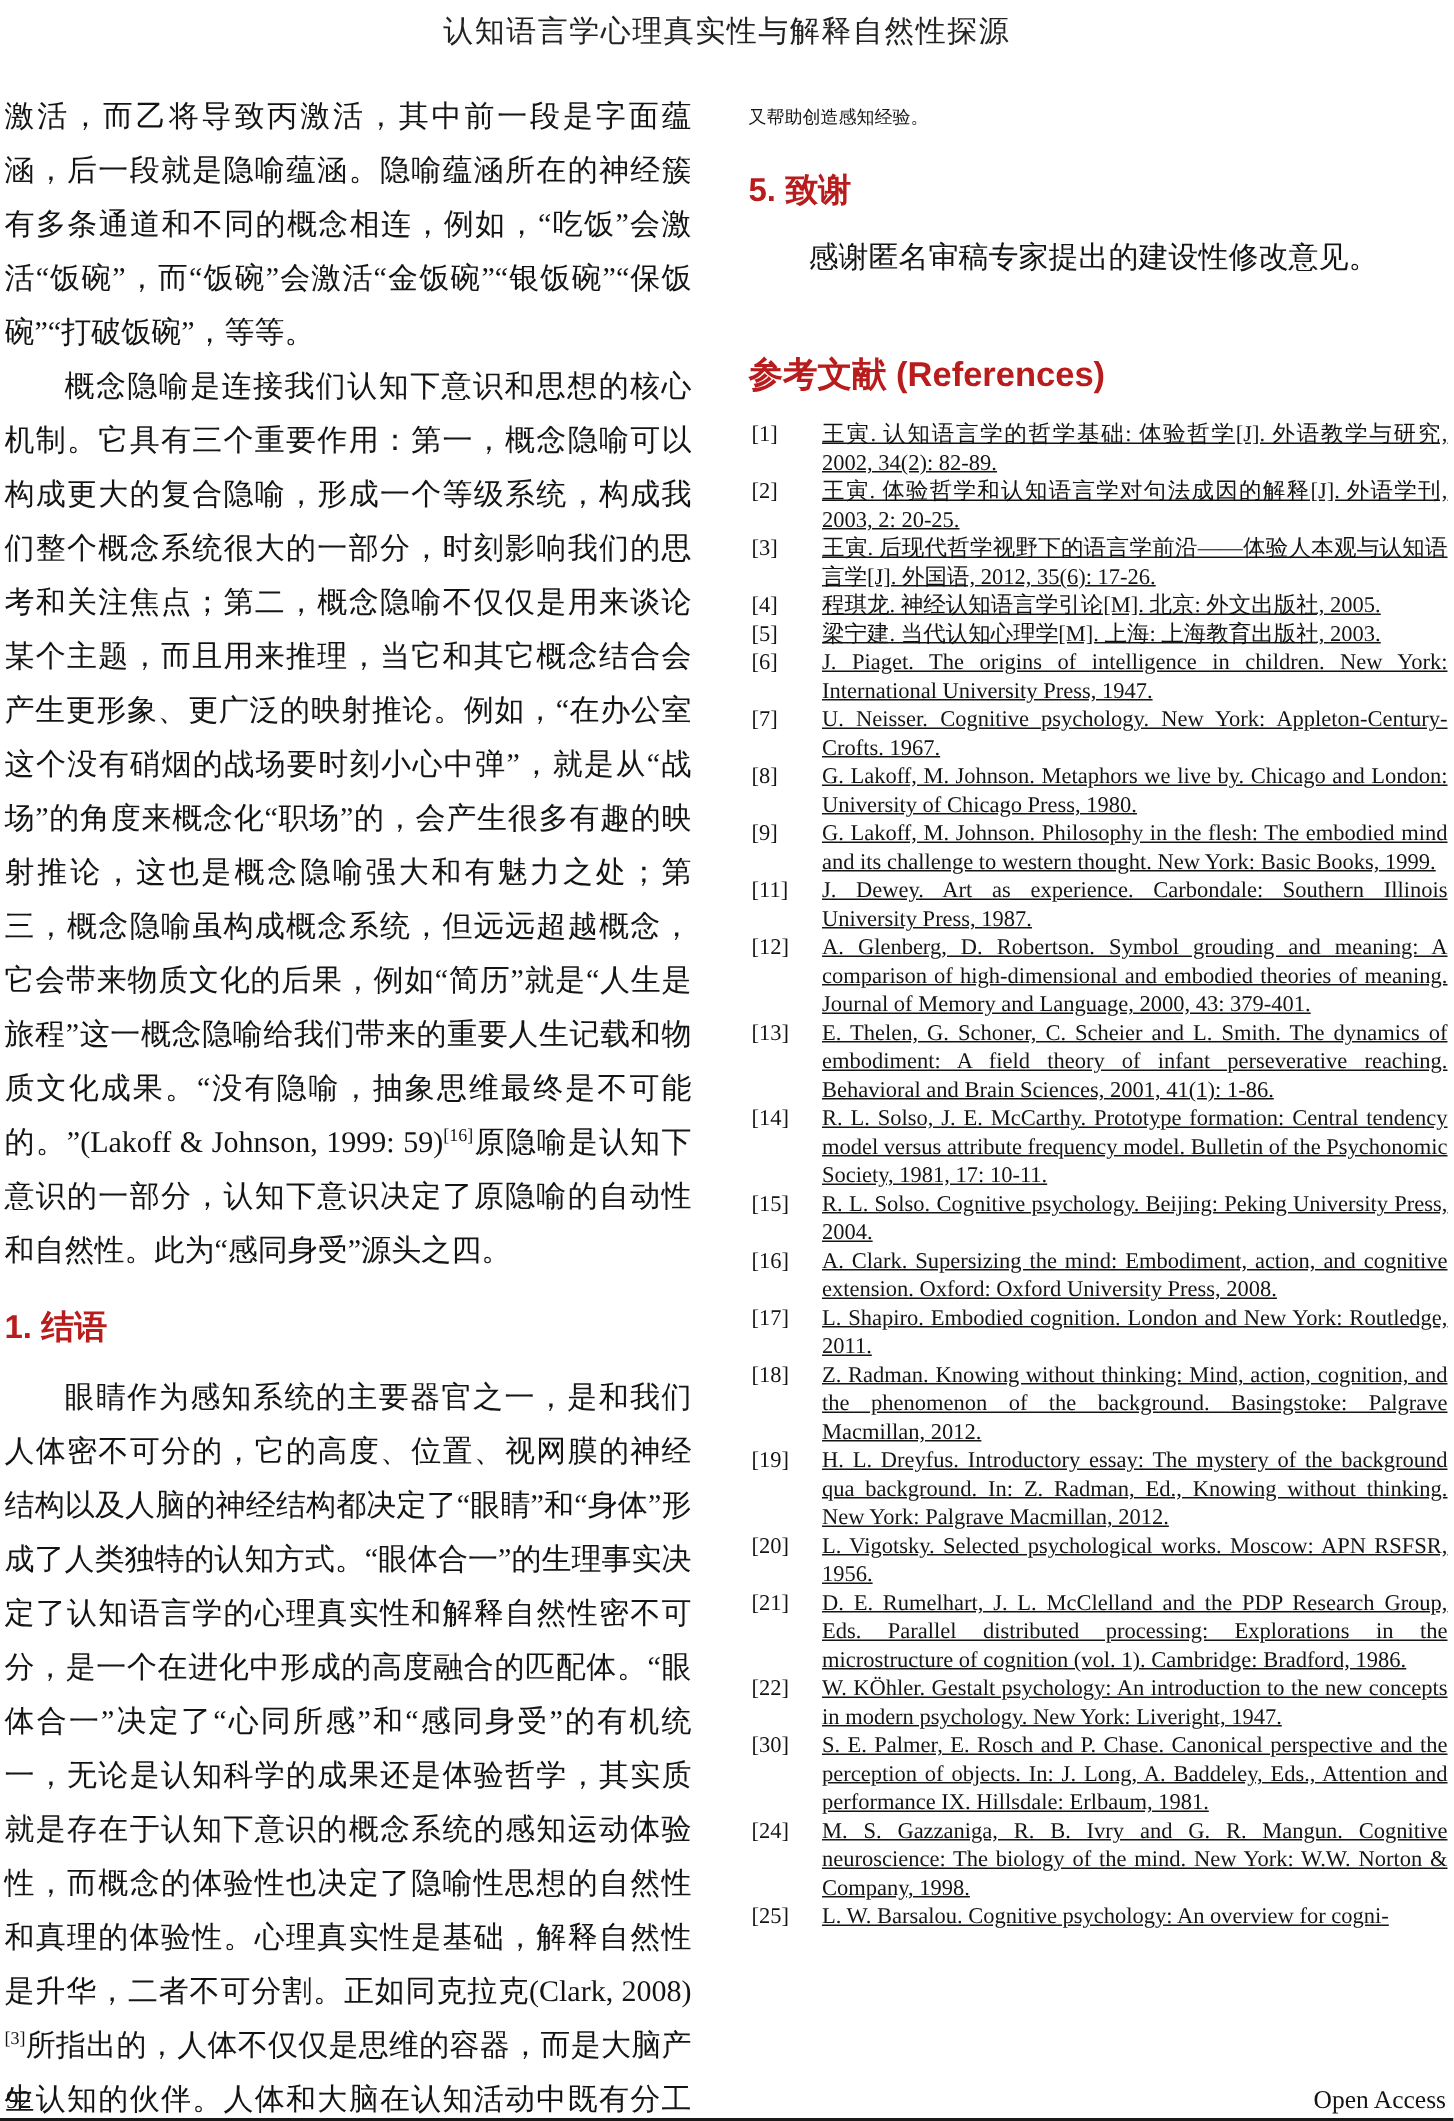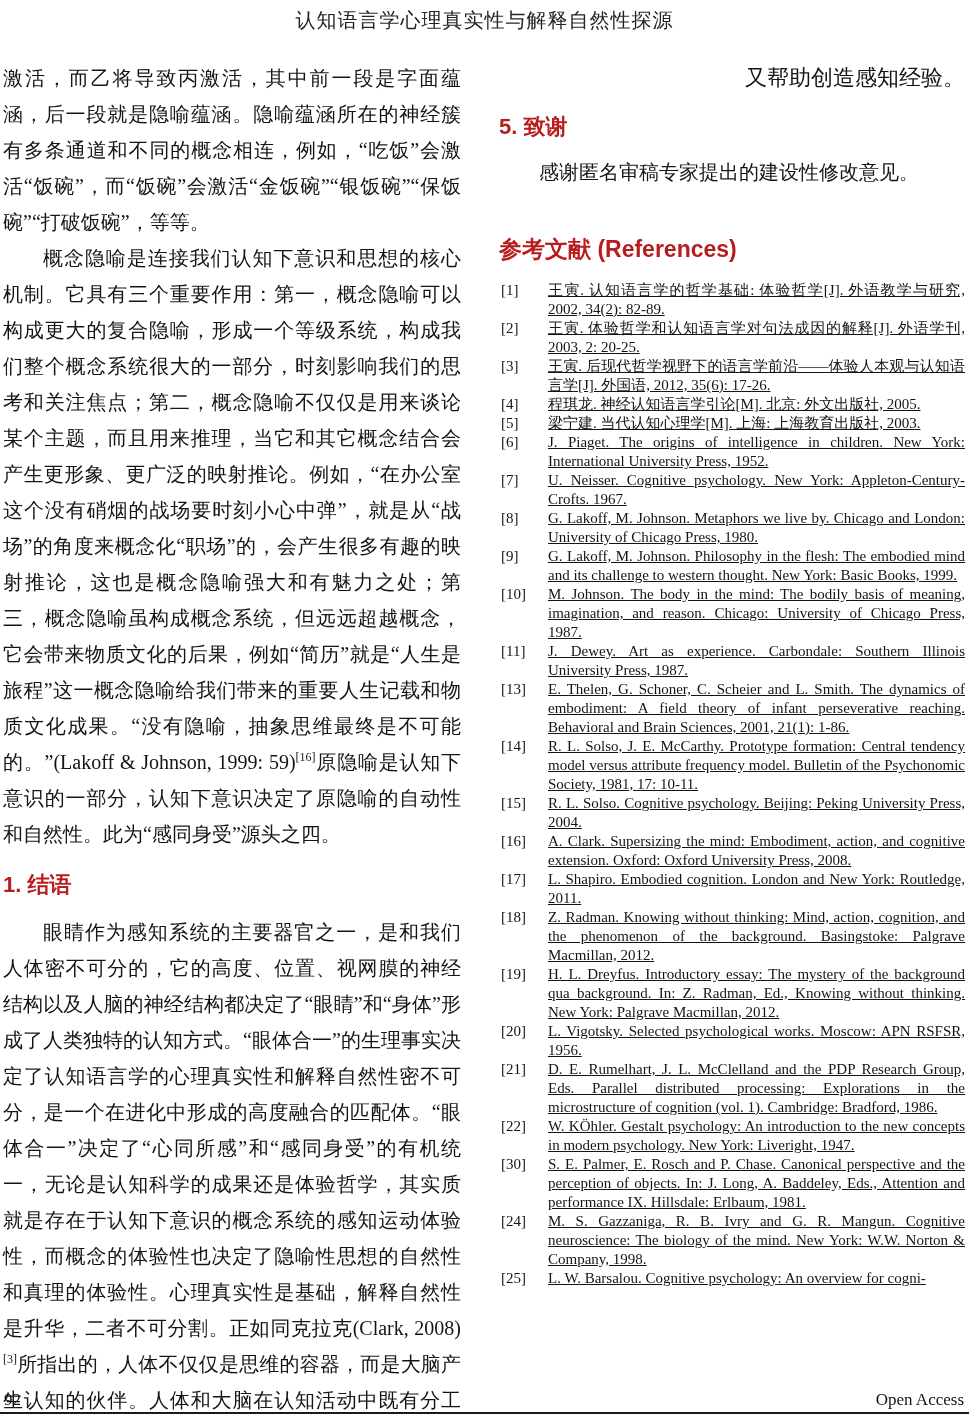--- a/index.html
+++ b/index.html
@@ -16,21 +16,21 @@
   .body-para{font-size:20px;line-height:36px;text-align:justify;margin:0;
     font-family:"Liberation Serif","DejaVu Serif",serif;}
   .body-para.indent{text-indent:2em;}
   .body-para sup{font-size:12px;line-height:0;vertical-align:super;}
   .sec-heading{font-family:"Liberation Sans","DejaVu Sans",sans-serif;
     font-weight:bold;font-size:22px;margin:18px 0 14px 0;color:#b91c1c;}
   .col-right .sec-heading{margin:16px 0 12px 0;}
   .ref-heading{font-family:"Liberation Sans","DejaVu Sans",sans-serif;
     font-weight:bold;font-size:23px;margin:44px 0 16px 0;color:#b91c1c;}
   .ack-para{font-size:20px;line-height:36px;text-indent:2em;margin:6px 0 0 0;}
-  .cont-para{font-size:22px;line-height:36px;margin:0;text-align:right;}
+  .cont-para{font-size:12px;line-height:36px;margin:0;}
   .ref-list{margin-top:2px;}
   .ref-item{display:flex;font-size:15px;line-height:19px;}
   .ref-num{flex:none;width:33px;padding-left:2px;}
   .ref-text{flex:1;padding-left:14px;text-align:justify;text-decoration:underline;}
   .footer{position:absolute;left:0;right:0;bottom:4px;height:22px;}
   .footer .page-number{position:absolute;left:4px;bottom:0;font-size:17px;}
   .footer .access-label{position:absolute;right:5px;bottom:0;font-size:17px;}
   .bottom-edge{position:absolute;left:0;right:0;bottom:0;height:2px;background:#1a1a1a;}
 </style>
 </head>
@@ -74,45 +74,45 @@
         <div class="ref-item">
           <span class="ref-num">[4]</span>
           <span class="ref-text">程琪龙. 神经认知语言学引论[M]. 北京: 外文出版社, 2005.</span>
         </div>
         <div class="ref-item">
           <span class="ref-num">[5]</span>
           <span class="ref-text">梁宁建. 当代认知心理学[M]. 上海: 上海教育出版社, 2003.</span>
         </div>
         <div class="ref-item">
           <span class="ref-num">[6]</span>
-          <span class="ref-text">J. Piaget. The origins of intelligence in children. New York: International University Press, 1952.</span>
+          <span class="ref-text">J. Piaget. The origins of intelligence in children. New York: International University Press, 1947.</span>
         </div>
         <div class="ref-item">
           <span class="ref-num">[7]</span>
           <span class="ref-text">U. Neisser. Cognitive psychology. New York: Appleton-Century-Crofts. 1967.</span>
         </div>
         <div class="ref-item">
           <span class="ref-num">[8]</span>
           <span class="ref-text">G. Lakoff, M. Johnson. Metaphors we live by. Chicago and London: University of Chicago Press, 1980.</span>
         </div>
         <div class="ref-item">
           <span class="ref-num">[9]</span>
           <span class="ref-text">G. Lakoff, M. Johnson. Philosophy in the flesh: The embodied mind and its challenge to western thought. New York: Basic Books, 1999.</span>
         </div>
         <div class="ref-item">
-          <span class="ref-num">[10]</span>
-          <span class="ref-text">M. Johnson. The body in the mind: The bodily basis of meaning, imagination, and reason. Chicago: University of Chicago Press, 1987.</span>
-        </div>
-        <div class="ref-item">
           <span class="ref-num">[11]</span>
           <span class="ref-text">J. Dewey. Art as experience. Carbondale: Southern Illinois University Press, 1987.</span>
         </div>
         <div class="ref-item">
+          <span class="ref-num">[12]</span>
+          <span class="ref-text">A. Glenberg, D. Robertson. Symbol grouding and meaning: A comparison of high-dimensional and embodied theories of meaning. Journal of Memory and Language, 2000, 43: 379-401.</span>
+        </div>
+        <div class="ref-item">
           <span class="ref-num">[13]</span>
-          <span class="ref-text">E. Thelen, G. Schoner, C. Scheier and L. Smith. The dynamics of embodiment: A field theory of infant perseverative reaching. Behavioral and Brain Sciences, 2001, 21(1): 1-86.</span>
+          <span class="ref-text">E. Thelen, G. Schoner, C. Scheier and L. Smith. The dynamics of embodiment: A field theory of infant perseverative reaching. Behavioral and Brain Sciences, 2001, 41(1): 1-86.</span>
         </div>
         <div class="ref-item">
           <span class="ref-num">[14]</span>
           <span class="ref-text">R. L. Solso, J. E. McCarthy. Prototype formation: Central tendency model versus attribute frequency model. Bulletin of the Psychonomic Society, 1981, 17: 10-11.</span>
         </div>
         <div class="ref-item">
           <span class="ref-num">[15]</span>
           <span class="ref-text">R. L. Solso. Cognitive psychology. Beijing: Peking University Press, 2004.</span>
         </div>
         <div class="ref-item">

